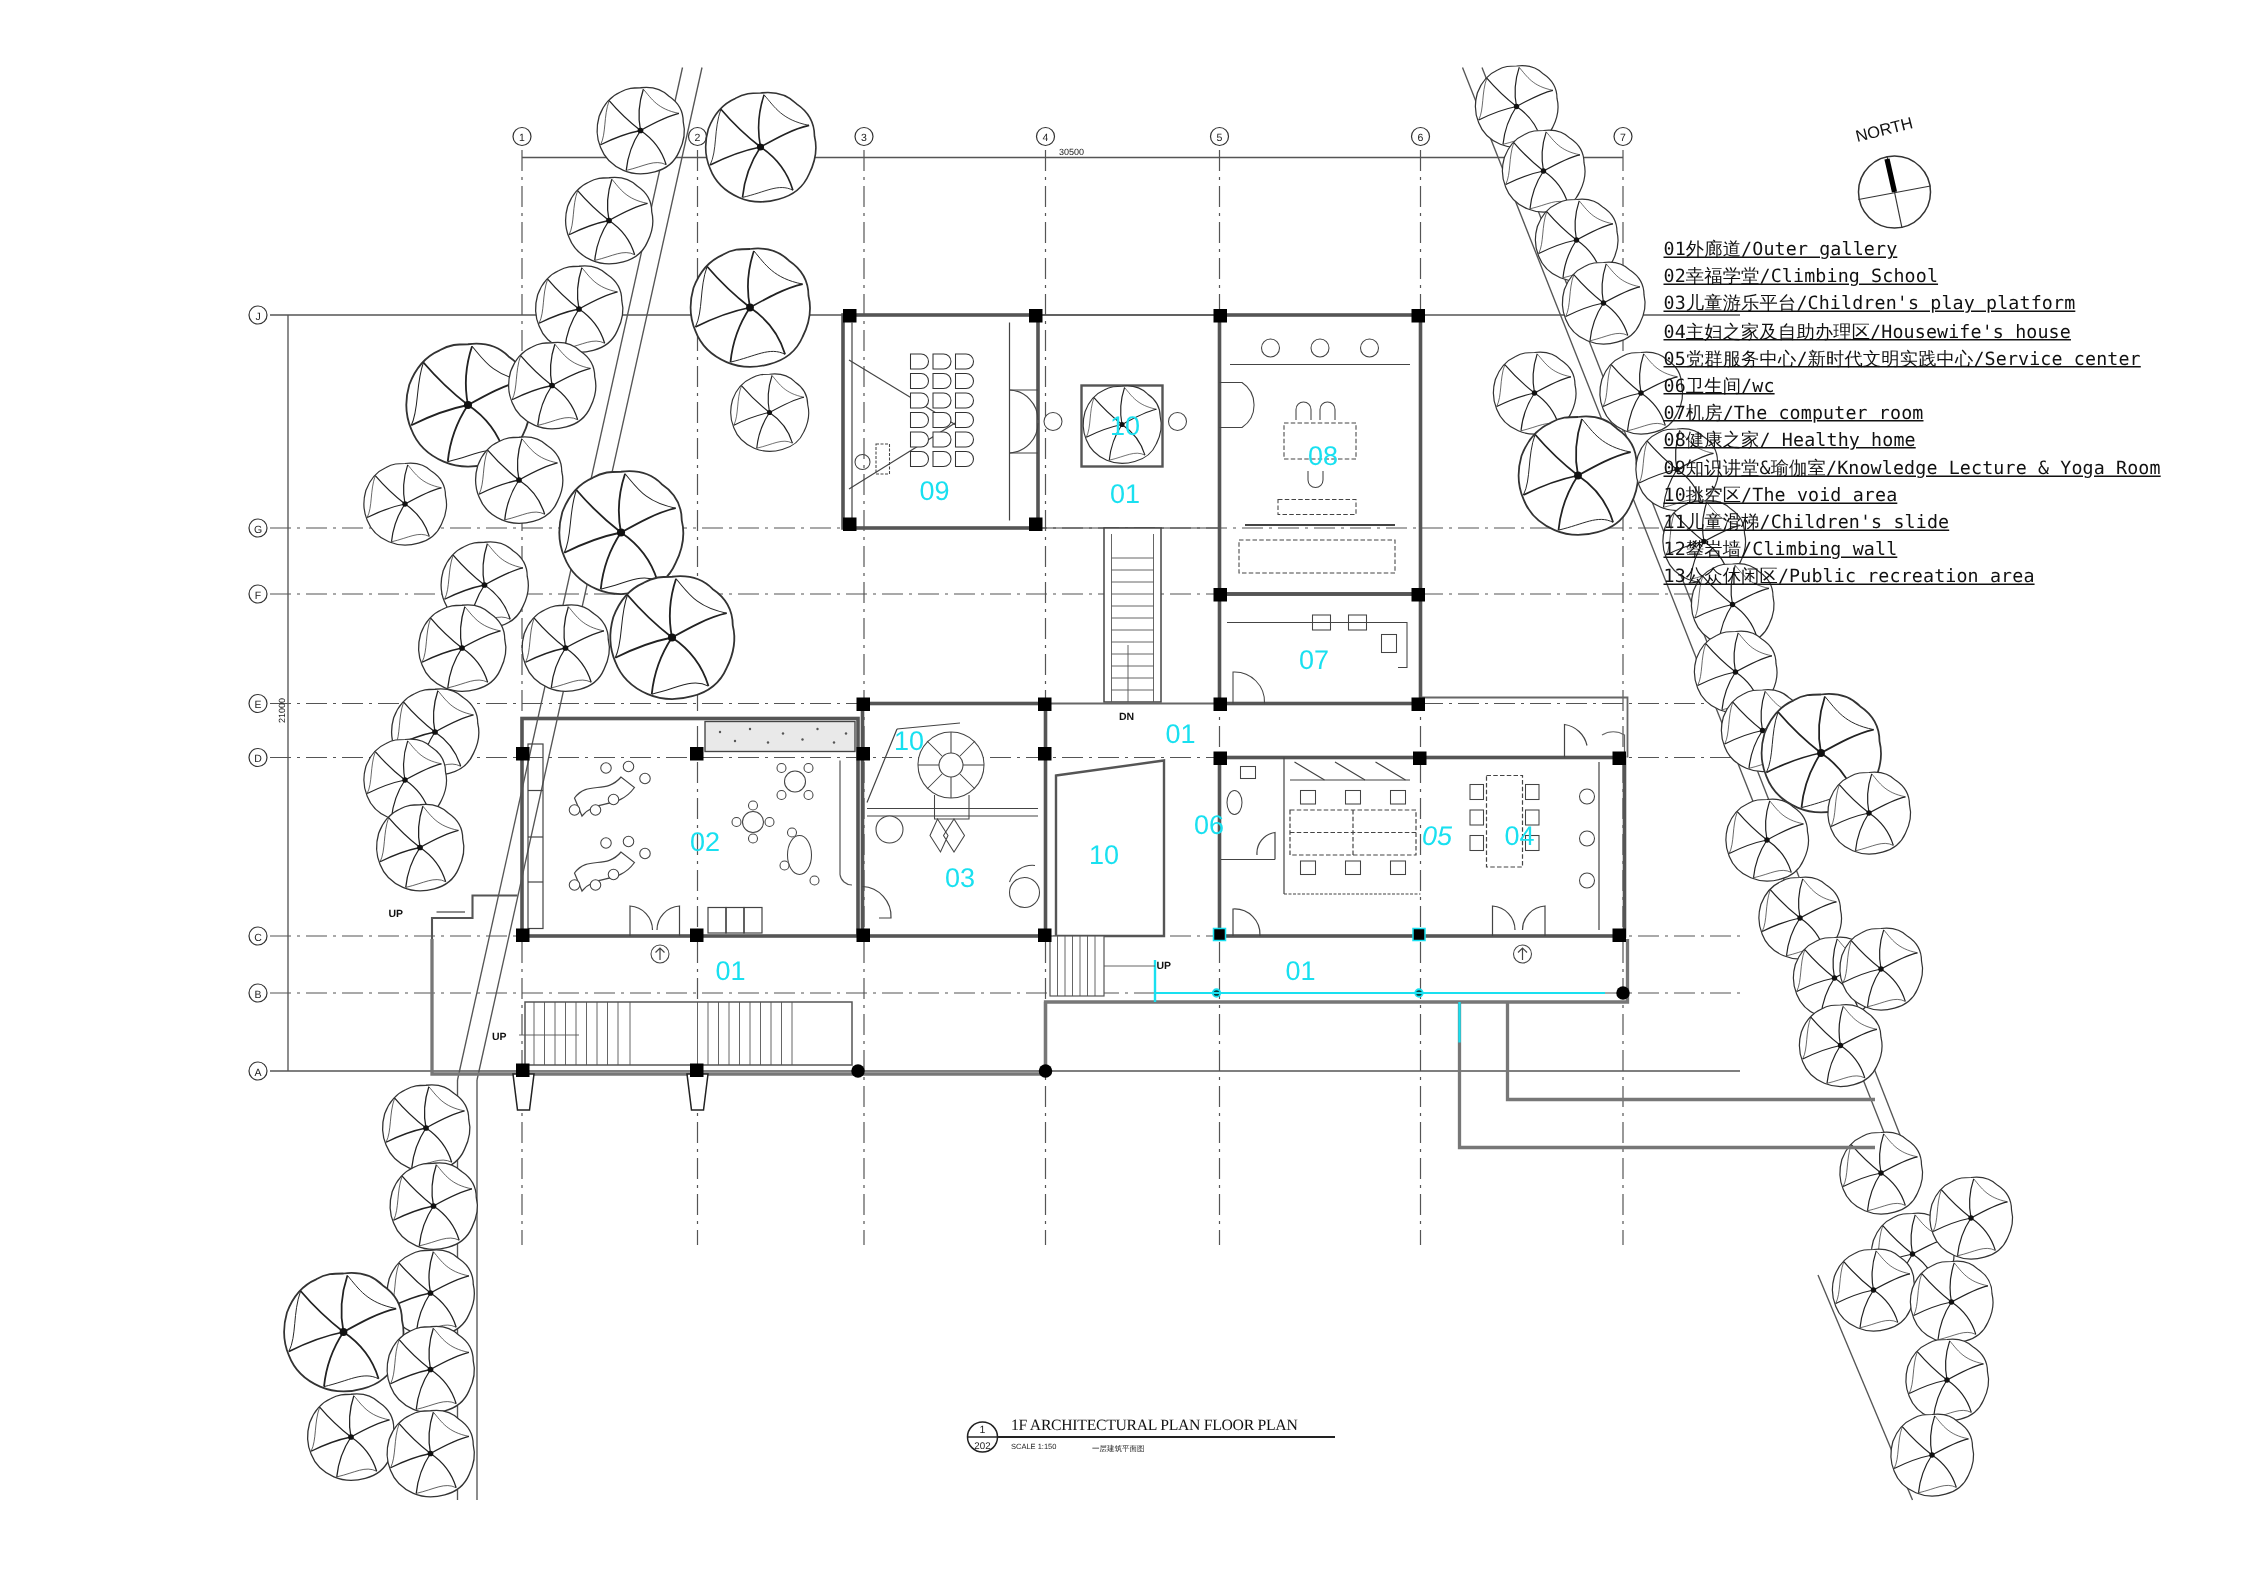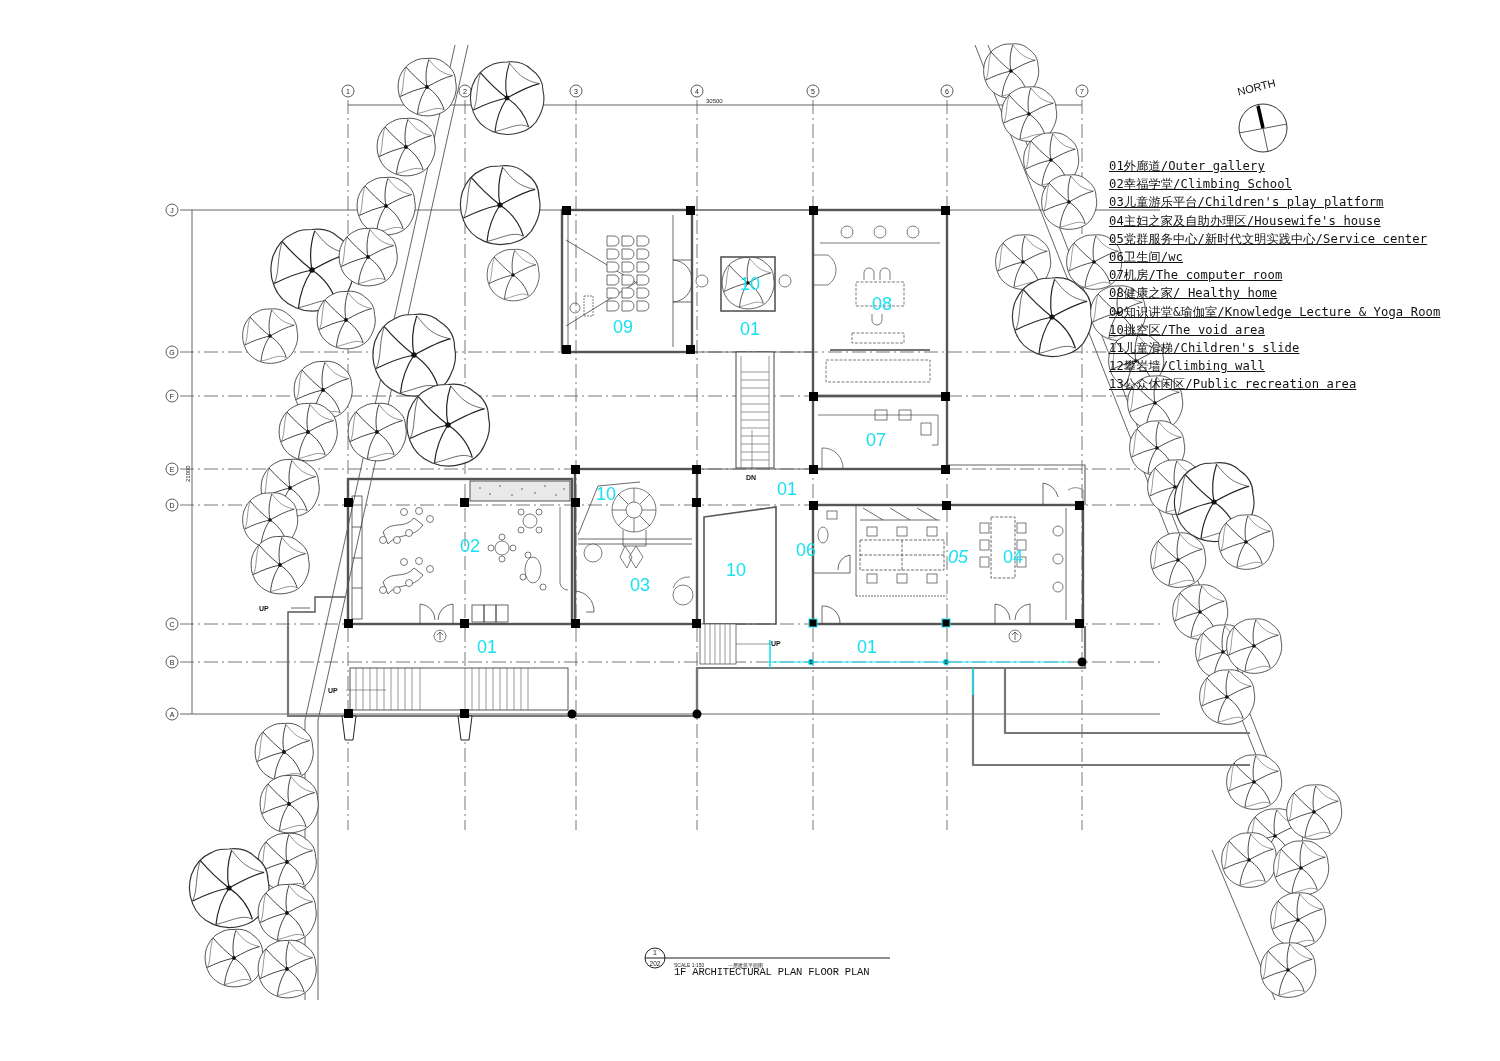--- a/index.html
+++ b/index.html
@@ -2,21 +2,21 @@
 <html><head>
 <meta charset="utf-8">
 <style>
   html,body{margin:0;padding:0;background:#ffffff;}
   body{width:1500px;height:1061px;position:relative;overflow:hidden;font-family:"DejaVu Sans Mono","Liberation Mono",monospace;}
   #plan{position:absolute;left:0;top:0;}
   .legend{position:absolute;left:1109px;top:157px;font-family:"DejaVu Sans Mono","Liberation Mono",monospace;font-size:12.2px;line-height:18.2px;color:#111;letter-spacing:0.1px;white-space:nowrap;text-decoration:underline;}
   .legend div{height:18.2px;}
   .north-label{position:absolute;left:1236px;top:86px;font-family:"Liberation Sans",sans-serif;font-size:11px;color:#111;transform:rotate(-14deg);transform-origin:left top;}
   .title-block{position:absolute;left:644px;top:945px;}
-  .title-main{position:absolute;left:30px;top:0;font-family:Liberation Mono, monospace;font-size:10.5px;color:#111;white-space:nowrap;letter-spacing:-0.2px;margin-top:21px;}
+  .title-main{position:absolute;left:30px;top:0;font-family:Liberation Serif, serif;font-size:10.5px;color:#111;white-space:nowrap;letter-spacing:-0.2px;}
   .title-scale{position:absolute;left:30px;top:17px;font-family:"Liberation Sans",sans-serif;font-size:5px;color:#222;white-space:nowrap;}
   .title-cn{position:absolute;left:84px;top:17px;font-family:"Liberation Sans",sans-serif;font-size:5px;color:#222;white-space:nowrap;}
   .room-label{position:absolute;font-family:"Liberation Sans",sans-serif;font-size:18px;color:#19e0f0;}
   .grid-bubble-text{font-family:"Liberation Sans",sans-serif;font-size:7px;fill:#222;}
   .dim-text{font-family:"Liberation Sans",sans-serif;font-size:6px;fill:#222;}
   .small-text{font-family:"Liberation Sans",sans-serif;font-size:7px;fill:#111;font-weight:bold;}
 </style>
 </head>
 <body>
 
@@ -553,21 +553,21 @@
 </svg>
 
 <div>
   <span class="room-label" style="left:613px;top:317px;text-align:center;">09</span>
   <span class="room-label" style="left:740px;top:274px;">10</span>
   <span class="room-label" style="left:740px;top:319px;">01</span>
   <span class="room-label" style="left:872px;top:294px;">08</span>
   <span class="room-label" style="left:866px;top:430px;">07</span>
   <span class="room-label" style="left:777px;top:479px;">01</span>
   <span class="room-label" style="left:596px;top:484px;">10</span>
-  <span class="room-label" style="left:460px;top:536px;">02</span>
+  <span class="room-label" style="left:460px;top:551px;">02</span>
   <span class="room-label" style="left:630px;top:575px;text-align:center;">03</span>
   <span class="room-label" style="left:726px;top:560px;">10</span>
   <span class="room-label" style="left:796px;top:540px;">06</span>
   <span class="room-label" style="left:948px;top:547px;font-style:italic;">05</span>
   <span class="room-label" style="left:1003px;top:547px;">04</span>
   <span class="room-label" style="left:477px;top:637px;">01</span>
   <span class="room-label" style="left:857px;top:637px;">01</span>
 </div>
 
 <div class="north-label">NORTH</div>

